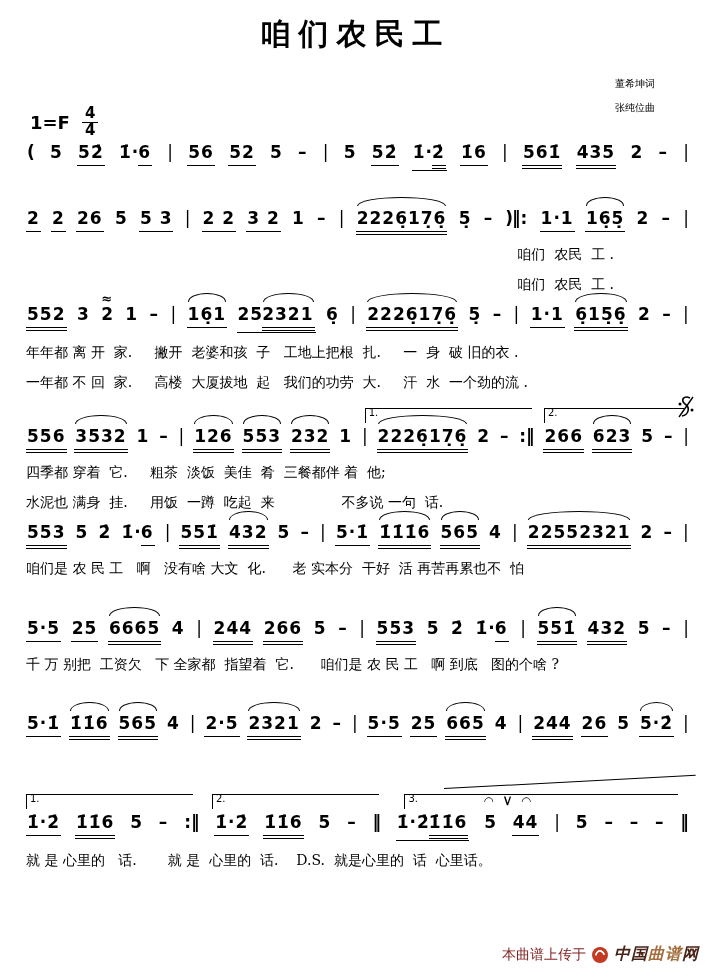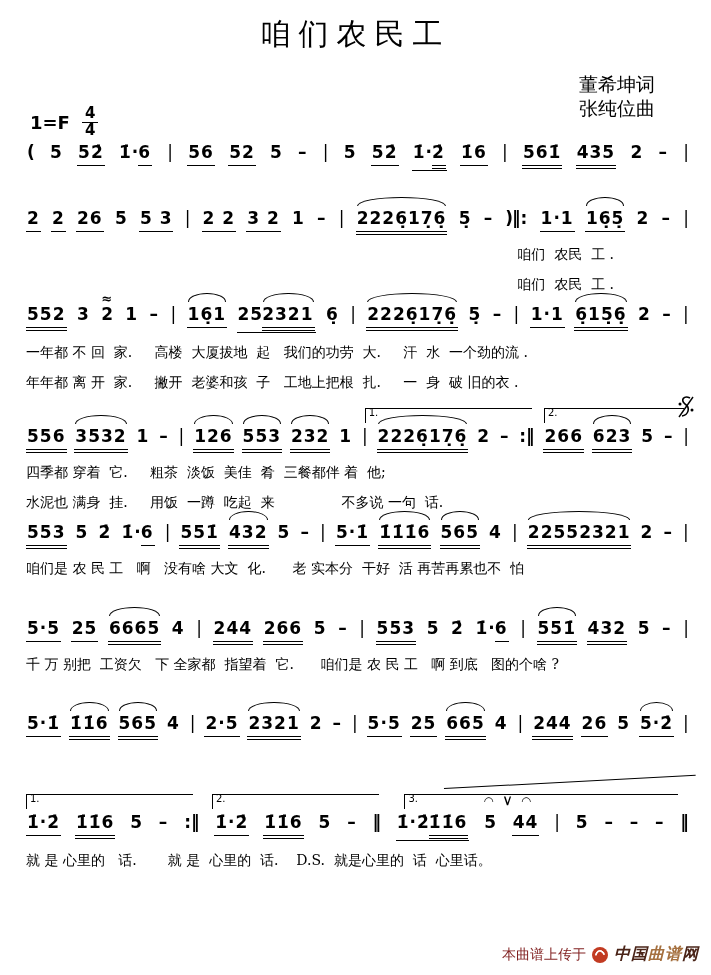--- a/index.html
+++ b/index.html
@@ -5,26 +5,26 @@
   html,body{margin:0;padding:0;}
   body{
     width:711px;height:975px;position:relative;background:#ffffff;
     font-family:"DejaVu Sans","Liberation Sans",sans-serif;color:#000;
     overflow:hidden;
   }
   
   .title{
     position:absolute;top:14px;left:0;width:100%;text-align:center;
     font-family:"DejaVu Serif","Liberation Serif",serif;
-    font-size:30px;letter-spacing:8px;font-weight:400;
+    font-size:30px;letter-spacing:8px;font-weight:700;
   }
   .credits{
     position:absolute;top:72px;right:56px;text-align:left;
     font-family:"DejaVu Serif","Liberation Serif",serif;
-    font-size:19px;line-height:24px;
+    font-size:10px;line-height:24px;
   }
   .keysig{
     position:absolute;left:30px;top:86px;font-size:18px;font-weight:600;
     display:flex;align-items:center;gap:12px;margin-top:20px;
   }
   .frac{display:inline-flex;flex-direction:column;line-height:1.05;font-size:15px;text-align:center;}
   .frac .num{border-bottom:1.4px solid #000;padding:0 3px;}
   .frac .den{padding:0 3px;}
   
   .system{position:absolute;left:26px;width:664px;}
@@ -163,22 +163,22 @@
       <span class="tok u2 arc">2226̣17̣6̣</span>
       <span class="tok">5̣</span>
       <span class="tok dash">–</span>
       <span class="tok bar">|</span>
       <span class="tok u1">1·1</span>
       <span class="tok u2 arc">6̣15̣6̣</span>
       <span class="tok">2</span>
       <span class="tok dash">–</span>
       <span class="tok bar">|</span>
     </div>
+    <div class="lyr">年年都 离 开  家.     撇开  老婆和孩  子   工地上把根  扎.     一  身  破 旧的衣 .</div>
     <div class="lyr">一年都 不 回  家.     高楼  大厦拔地  起   我们的功劳  大.     汗  水  一个劲的流 .</div>
-    <div class="lyr">年年都 离 开  家.     撇开  老婆和孩  子   工地上把根  扎.     一  身  破 旧的衣 .</div>
   </div>
 <div class="system" style="top: 424px; position: absolute;">
     <div class="mrow">
       <span class="tok u2">556</span>
       <span class="tok u2 arc">3532</span>
       <span class="tok">1</span>
       <span class="tok dash">–</span>
       <span class="tok bar">|</span>
       <span class="tok u2 arc">126</span>
       <span class="tok u2 arc">553</span>

